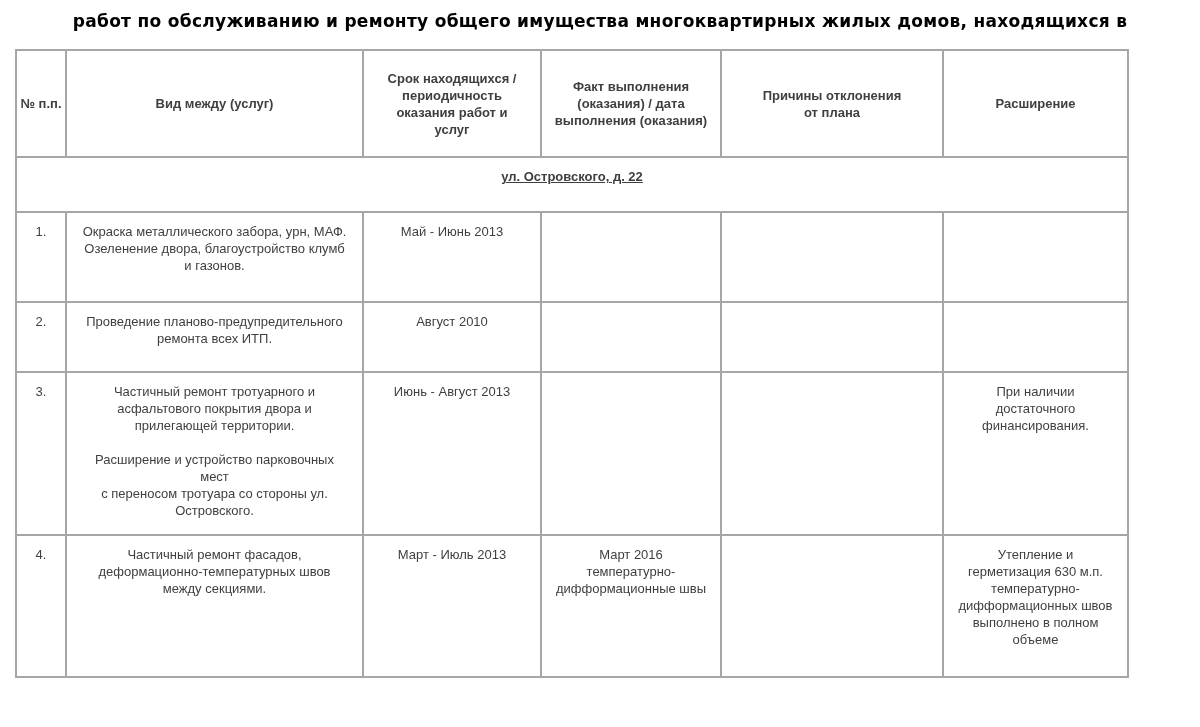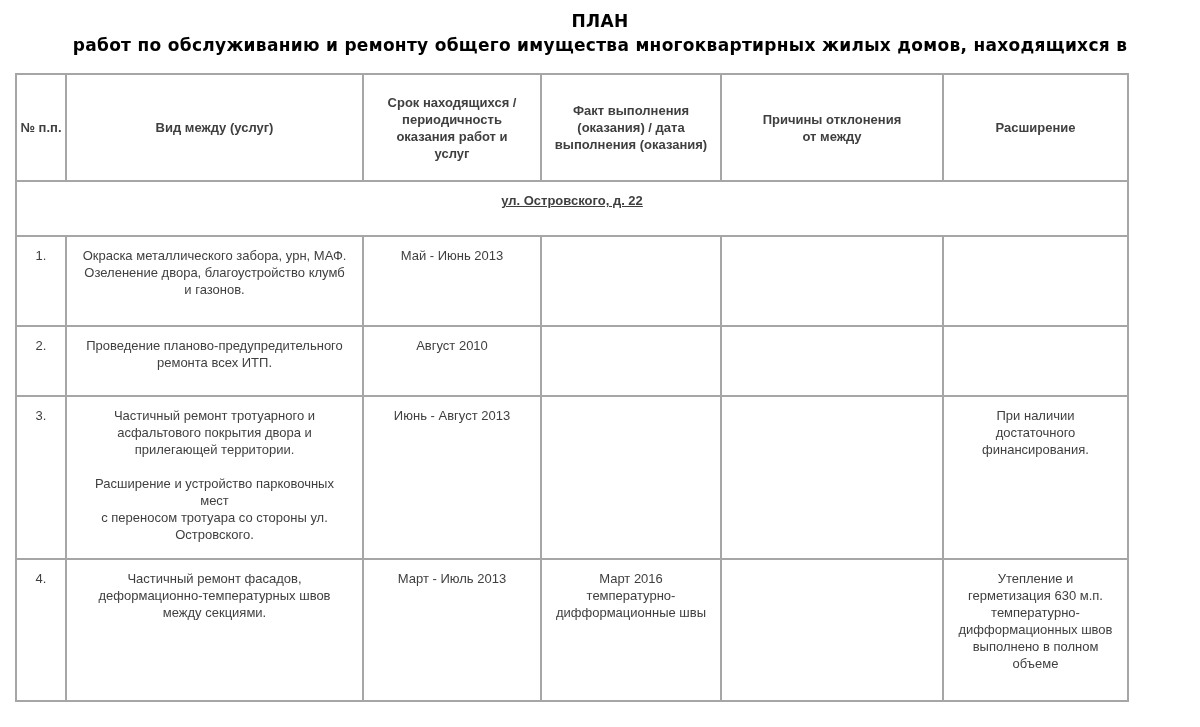--- a/index.html
+++ b/index.html
@@ -54,21 +54,20 @@
     font-weight: bold;
     padding: 6px 4px;
   }
   td.section-cell span { text-decoration: underline; }
   td.note-extra { padding-top: 28px; }
 </style>
 </head>
 <body>
 
 <div class="title-block">
-  <div class="title-line">ПЛАН</div>
   <div class="title-line">работ по обслуживанию и ремонту общего имущества многоквартирных жилых домов, находящихся в</div>
 </div>
 
 <table class="plan">
   <colgroup>
     <col style="width:50px">
     <col style="width:297px">
     <col style="width:178px">
     <col style="width:180px">
     <col style="width:222px">
@@ -80,21 +79,21 @@
     <th>№ п.п.</th>
     <th class="hdr-vid">Вид между (услуг)</th>
     <th>Срок находящихся /
 периодичность
 оказания работ и
 услуг</th>
     <th>Факт выполнения
 (оказания) / дата
 выполнения (оказания)</th>
     <th>Причины отклонения
-от между</th>
+от плана</th>
     <th>Расширение</th>
   </tr>
 
   <tr class="section-row">
     <td class="section-cell" colspan="6"><span>ул. Островского, д. 22</span></td>
   </tr>
 
   <tr class="row-1">
     <td>1.</td>
     <td>Окраска металлического забора, урн, МАФ.

